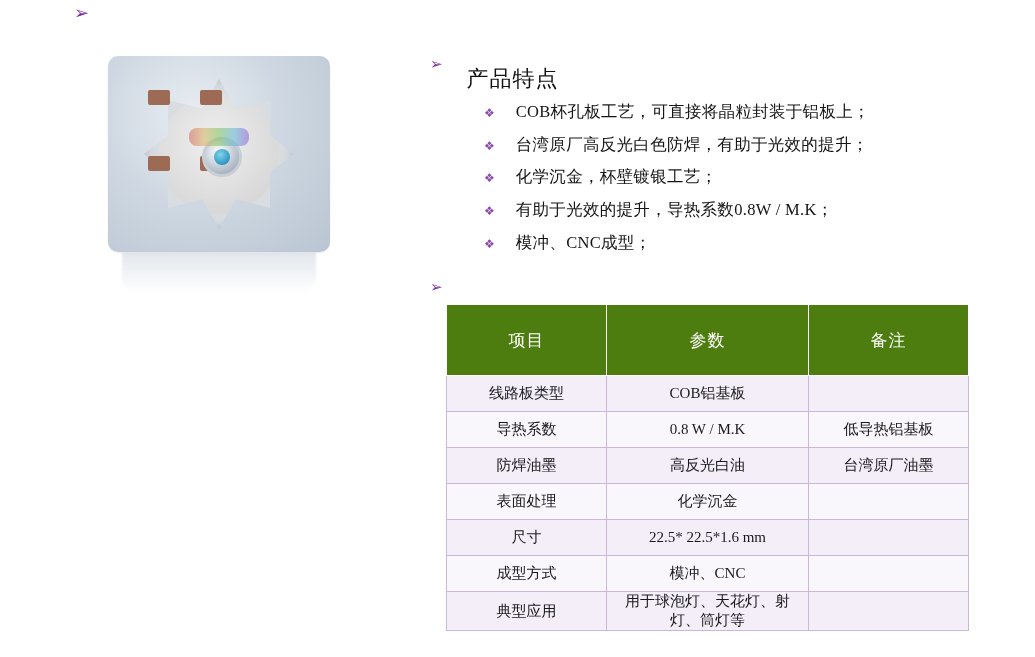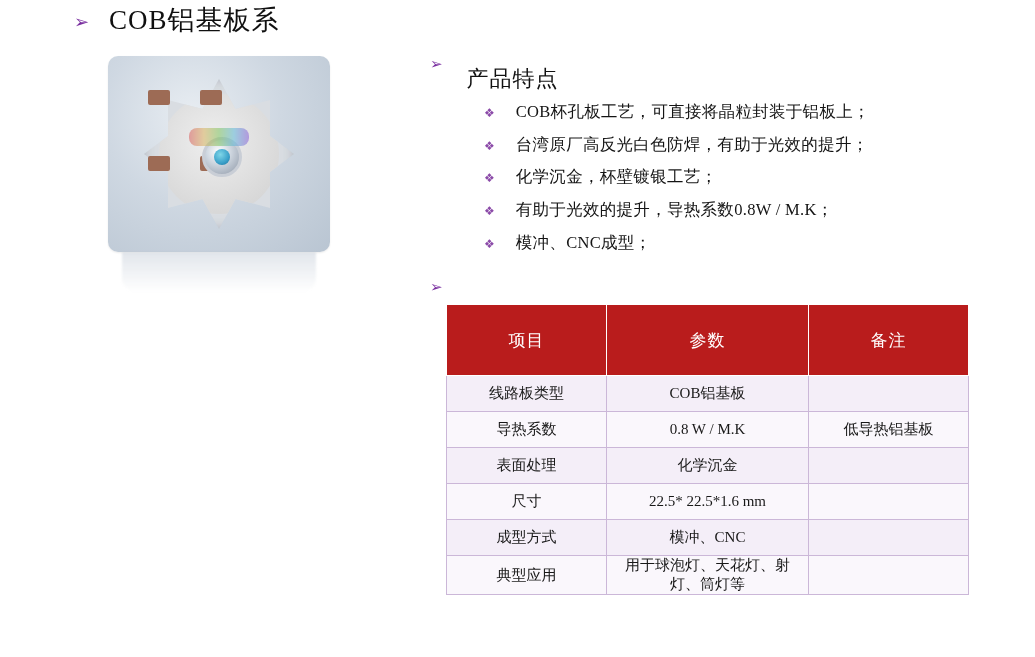--- a/index.html
+++ b/index.html
@@ -181,21 +181,21 @@
   }
 
   
   .spec-table {
     border-collapse: collapse;
     width: 522px;
     margin-left: 16px;
     table-layout: fixed;
   }
   .spec-table th {
-    background: #b91c1c;
+    background: #4d7c0f;
     color: #ffffff;
     font-weight: normal;
     font-size: 17px;
     height: 68px;
     border: 1px solid #ffffff;
     letter-spacing: 1px;
   }
   .spec-table td {
     font-size: 15px;
     height: 35px;
@@ -208,21 +208,20 @@
   .spec-table tr:nth-child(even) td { background: #faf7fc; }
   .col-item   { width: 160px; }
   .col-param  { width: 202px; }
   .col-remark { width: 160px; }
 </style>
 </head>
 <body>
 
 <div class="page-title-row">
   <span class="arrow-bullet">➢</span>
-  <span class="page-title">COB铝基板系</span>
 </div>
 
 <div class="image-wrap">
   <div class="photo">
     <div class="star"></div>
     <div class="pad p1"></div>
     <div class="pad p2"></div>
     <div class="pad p3"></div>
     <div class="pad p4"></div>
     <div class="rainbow"></div>
@@ -283,20 +282,25 @@
         <td>线路板类型</td>
         <td>COB铝基板</td>
         <td></td>
       </tr>
       <tr>
         <td>导热系数</td>
         <td>0.8 W / M.K</td>
         <td>低导热铝基板</td>
       </tr>
       <tr>
+        <td>防焊油墨</td>
+        <td>高反光白油</td>
+        <td>台湾原厂油墨</td>
+      </tr>
+      <tr>
         <td>表面处理</td>
         <td>化学沉金</td>
         <td></td>
       </tr>
       <tr>
         <td>尺寸</td>
         <td>22.5* 22.5*1.6 mm</td>
         <td></td>
       </tr>
       <tr>

